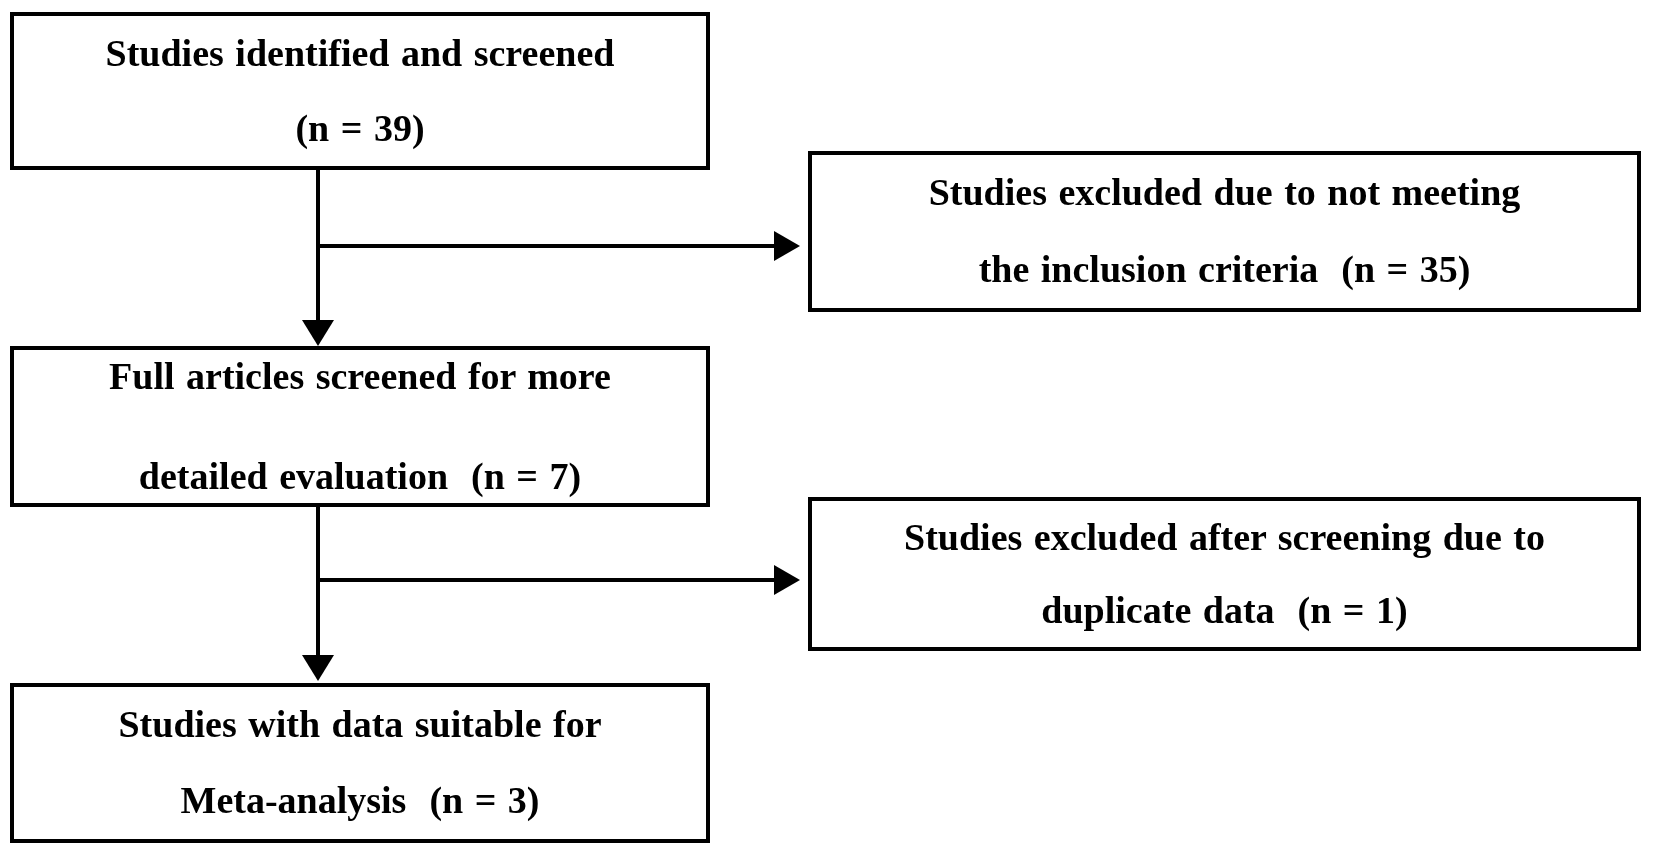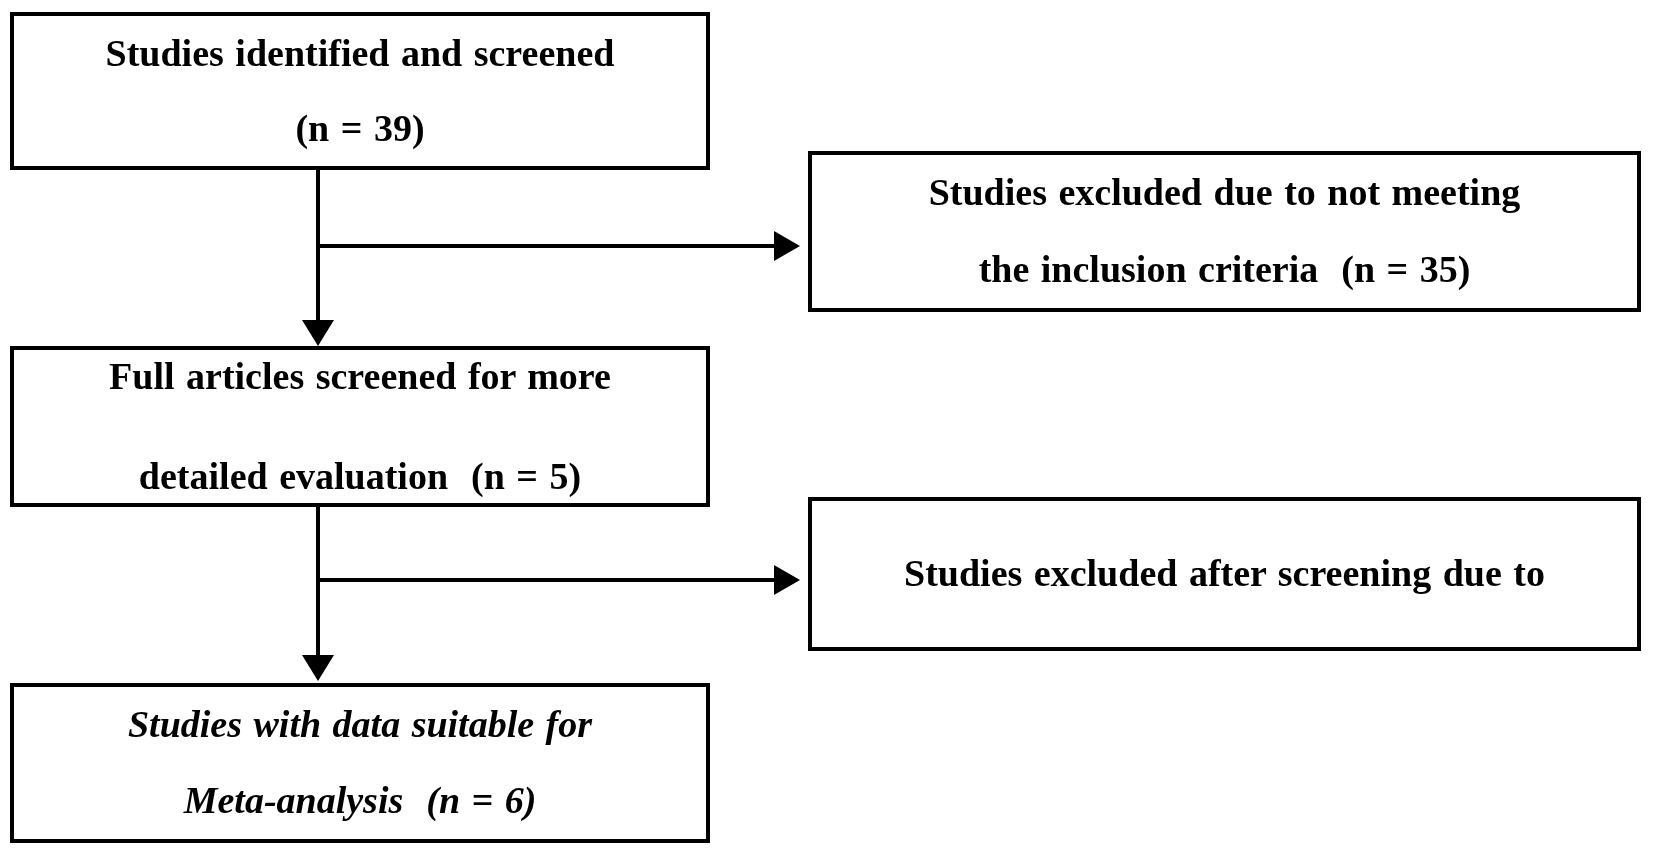--- a/index.html
+++ b/index.html
@@ -52,21 +52,21 @@
     width: 0;
     height: 0;
     border-top: 15px solid transparent;
     border-bottom: 15px solid transparent;
     border-left: 26px solid #000000;
   }
 
   
   .box-identified   { left: 10px;  top: 12px;  width: 700px; height: 158px; }
   .box-fullarticles { left: 10px;  top: 346px; width: 700px; height: 161px; gap: 47px; }
-  .box-meta         { left: 10px;  top: 683px; width: 700px; height: 160px; font-style: italic; }
+  .box-meta         { left: 10px;  top: 683px; width: 700px; height: 160px; }
 
   
   .box-excl1 { left: 808px; top: 151px; width: 833px; height: 161px; text-align: center; }
   .box-excl2 { left: 808px; top: 497px; width: 833px; height: 154px; }
 
   
   .vline1  { left: 316px; top: 170px; width: 4px;  height: 152px; }
   .varr1   { left: 302px; top: 320px; }
   .hline1  { left: 316px; top: 244px; width: 458px; height: 4px; }
   .harr1   { left: 774px; top: 231px; }
@@ -87,30 +87,31 @@
     <span class="node-line">(n = 39)</span>
   </div>
 
   <div class="node-box box-excl1">
     <span class="node-line">Studies excluded due to not meeting</span>
     <span class="node-line">the inclusion criteria  (n = 35)</span>
   </div>
 
   <div class="node-box box-fullarticles">
     <span class="node-line">Full articles screened for more</span>
-    <span class="node-line">detailed evaluation  (n = 5)</span>
+    <span class="node-line">detailed evaluation  (n = 7)</span>
   </div>
 
   <div class="node-box box-excl2">
     <span class="node-line">Studies excluded after screening due to</span>
+    <span class="node-line">duplicate data  (n = 1)</span>
   </div>
 
   <div class="node-box box-meta">
     <span class="node-line">Studies with data suitable for</span>
-    <span class="node-line">Meta-analysis  (n = 6)</span>
+    <span class="node-line">Meta-analysis  (n = 3)</span>
   </div>
 
   <div class="conn-line vline1"></div>
   <div class="arrow-down varr1"></div>
   <div class="conn-line hline1"></div>
   <div class="arrow-right harr1"></div>
 
   <div class="conn-line vline2"></div>
   <div class="arrow-down varr2"></div>
   <div class="conn-line hline2"></div>

